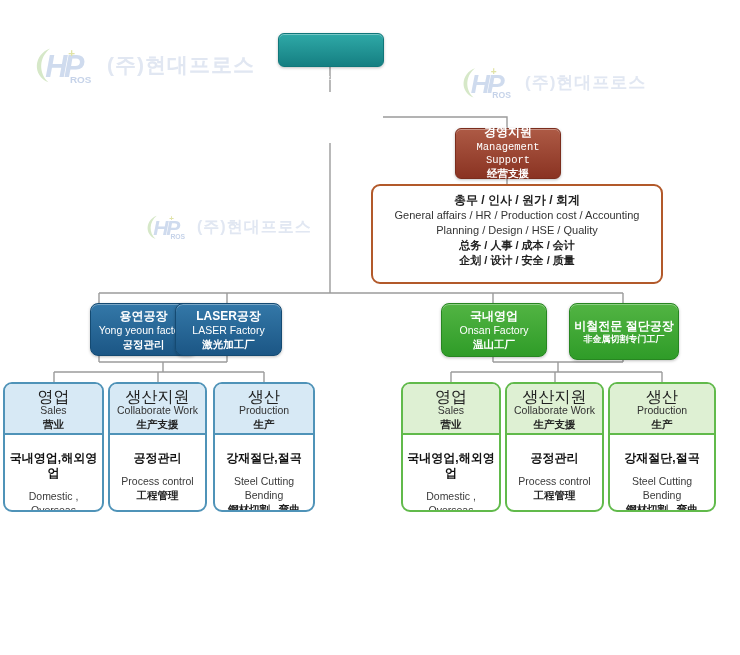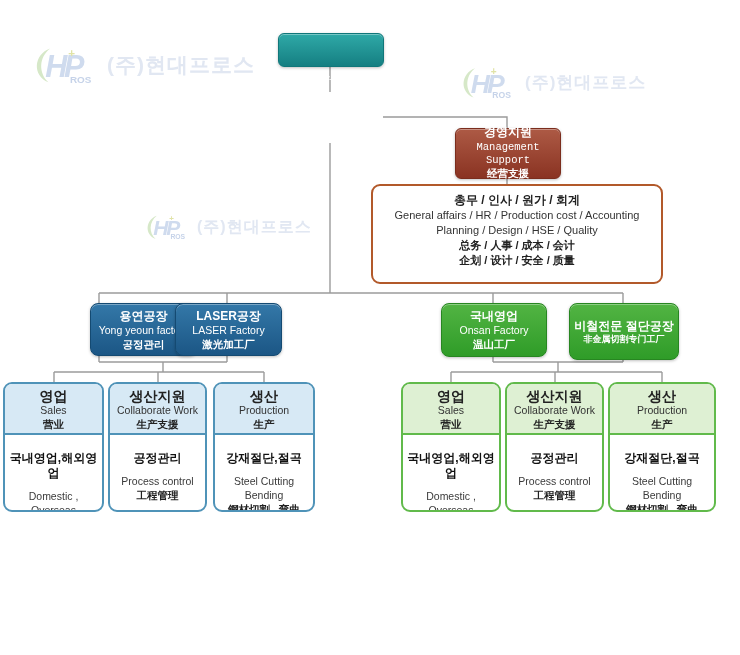--- a/index.html
+++ b/index.html
@@ -39,21 +39,21 @@
   .info .en{font-size:11px;color:#333;line-height:15px;}
   .info .cn{font-size:11px;color:#222;font-weight:600;line-height:15px;}
 
   
   .dcol{position:absolute;background:#fff;border-radius:9px;overflow:hidden;box-sizing:border-box;}
   .dcol.blue {border:2px solid #4f93b8;}
   .dcol.green{border:2px solid #61ba4b;}
   .dhead{text-align:center;padding-top:5px;height:44px;box-sizing:content-box;}
   .blue  .dhead{background:#d7e9f5;border-bottom:2px solid #4f93b8;}
   .green .dhead{background:#def0d3;border-bottom:2px solid #61ba4b;}
-  .h-ko{font-size:14px;font-weight:bold;color:#222;line-height:15px;}
+  .h-ko{font-size:16px;font-weight:normal;color:#222;line-height:15px;}
   .h-en{font-size:10.5px;color:#333;line-height:13px;}
   .h-cn{font-size:10.5px;color:#222;font-weight:600;line-height:14px;}
   .dbody{text-align:center;padding-top:16px;}
   .b-ko{font-size:12px;font-weight:bold;color:#111;line-height:15px;margin-bottom:8px;}
   .b-en{font-size:10.5px;color:#3a3a3a;line-height:14px;}
   .b-cn{font-size:10.5px;color:#222;font-weight:600;line-height:15px;}
 </style>
 </head>
 <body>
 

